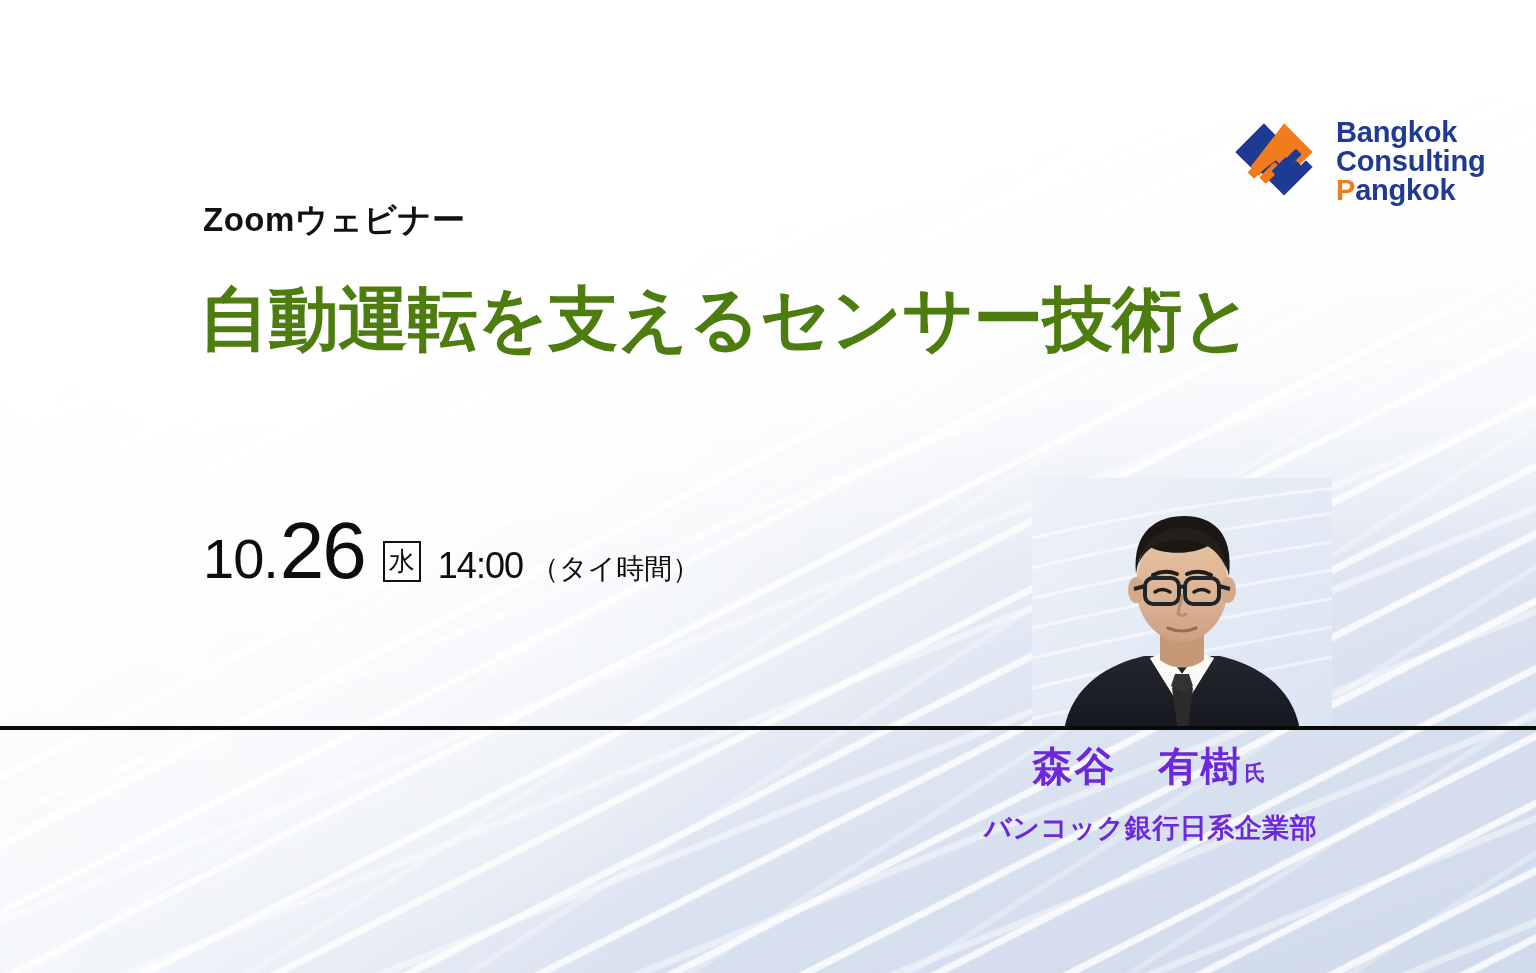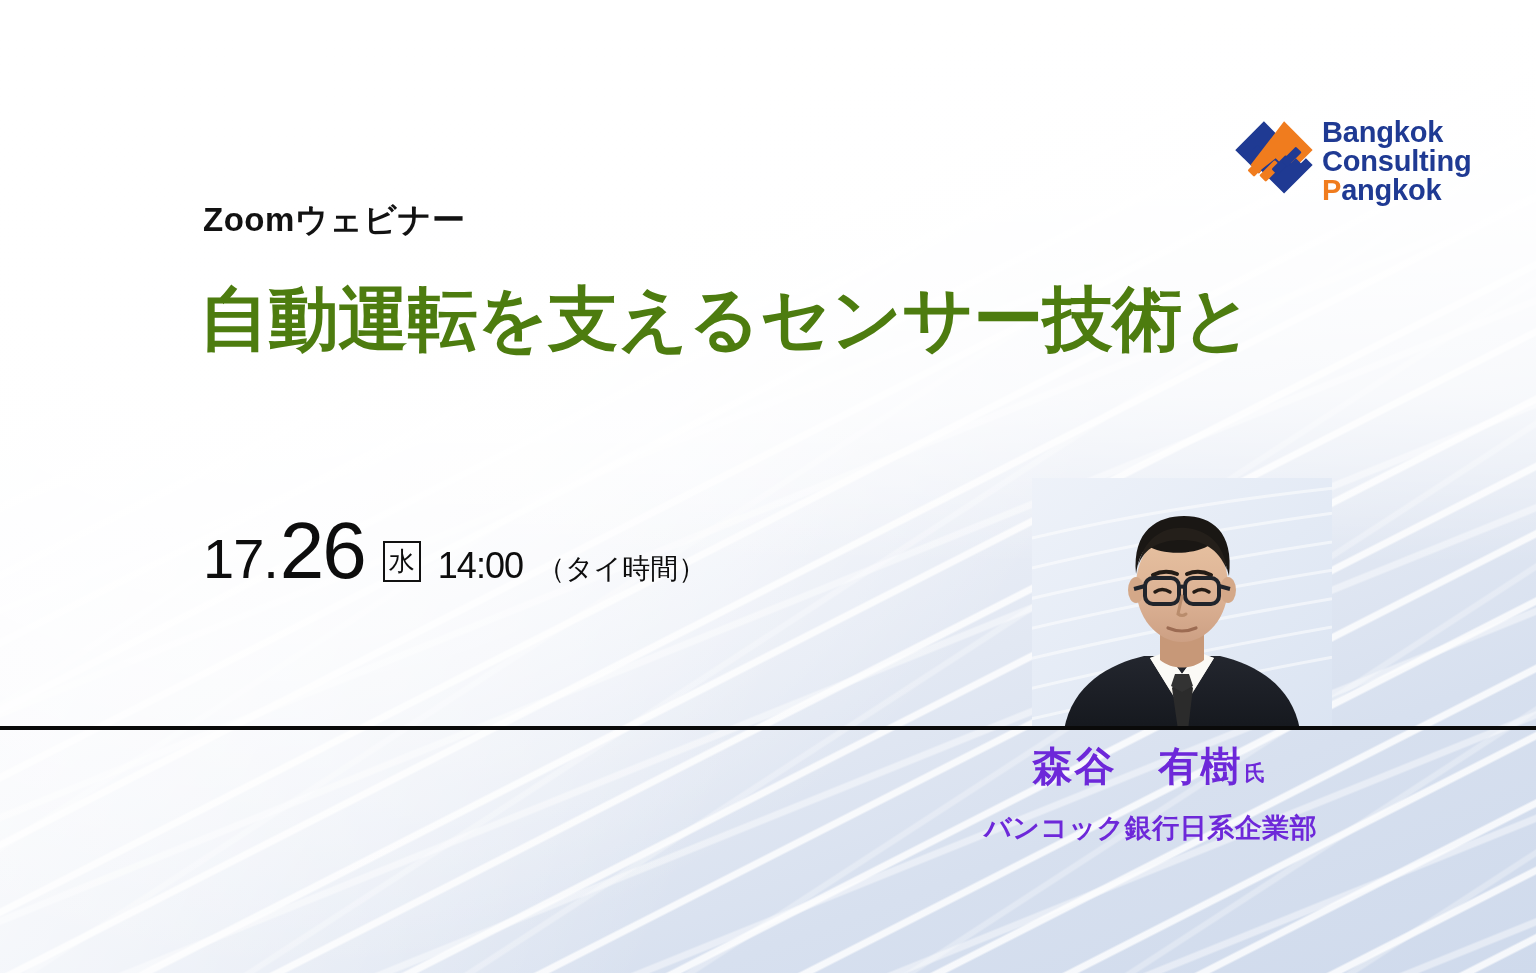--- a/index.html
+++ b/index.html
@@ -112,21 +112,22 @@
     background: #0a0a0a;
     z-index: 30;
   }
 
   
   .logo {
     position: absolute;
     left: 1232px;
     top: 118px;
     display: flex;
-    gap: 6px;
+    align-items: center;
+    gap: 20px;
     z-index: 20;
   }
   .logo-mark { width: 84px; height: 84px; flex: none; display:block; }
   .logo-words {
     display: flex;
     flex-direction: column;
     line-height: 1.0;
     font-weight: 700;
     font-size: 29px;
     letter-spacing: -0.2px;
@@ -196,21 +197,21 @@
   }
   .dt-time {
     font-size: 36px;
     font-weight: 500;
     letter-spacing: -1px;
     margin-left: 4px;
   }
   .dt-tz {
     font-size: 28px;
     font-weight: 500;
-    margin-left: 14px;
+    margin-left: 8px;
   }
 
   
   .photo-wrap {
     position: absolute;
     left: 1032px;
     top: 478px;
     width: 300px;
     height: 252px;
     overflow: hidden;
@@ -286,21 +287,21 @@
 
   <div class="content">
 
     <div class="kicker">Zoomウェビナー</div>
 
     <div class="title">
       <span class="line">自動運転を支えるセンサー技術と</span>
     </div>
 
     <div class="datetime">
-      <span class="dt-month">17.</span>
+      <span class="dt-month">10.</span>
       <span class="dt-day">26</span>
       <span class="dt-dow">水</span>
       <span class="dt-time">14:00</span>
       <span class="dt-tz">（タイ時間）</span>
     </div>
   </div>
 
   <div class="photo-wrap">
     <svg class="photo" viewBox="0 0 300 252" preserveAspectRatio="xMidYMax meet" aria-hidden="true">
       <defs>

